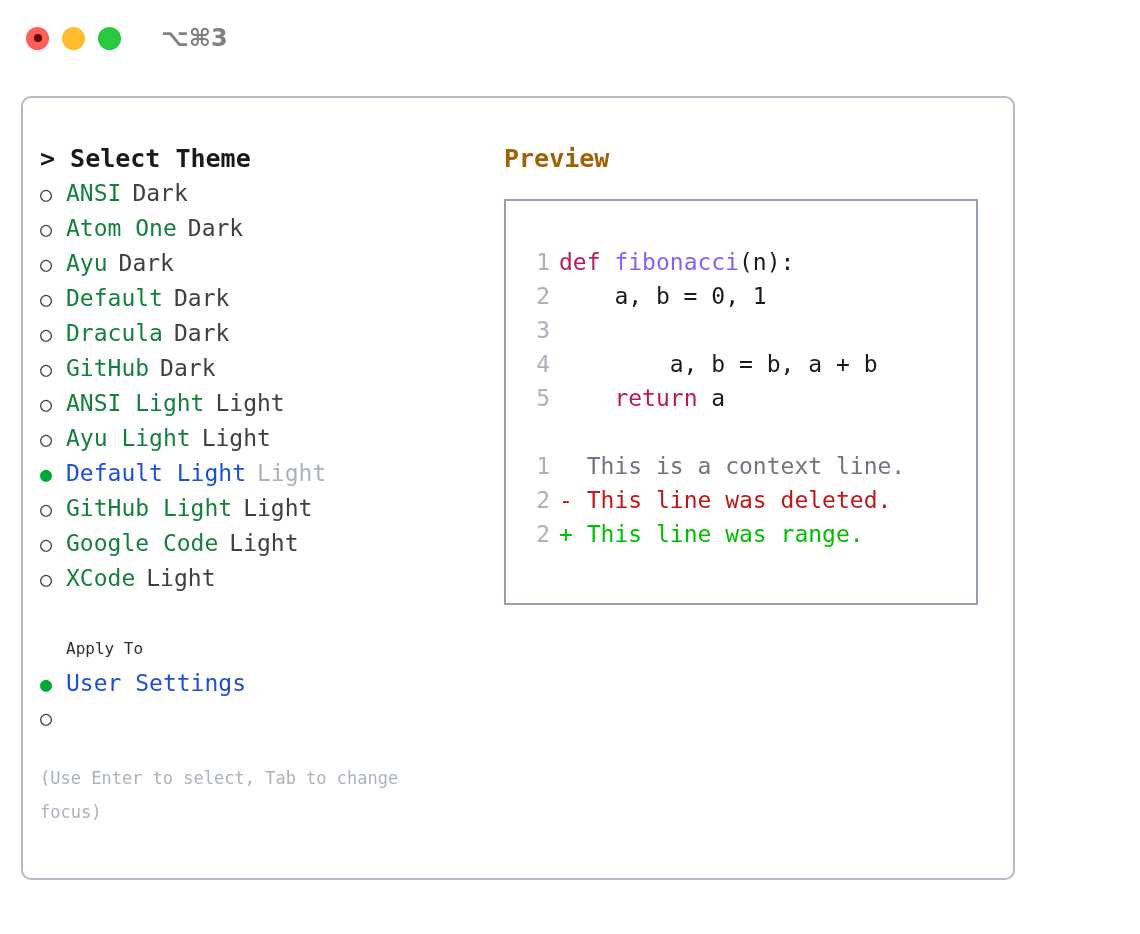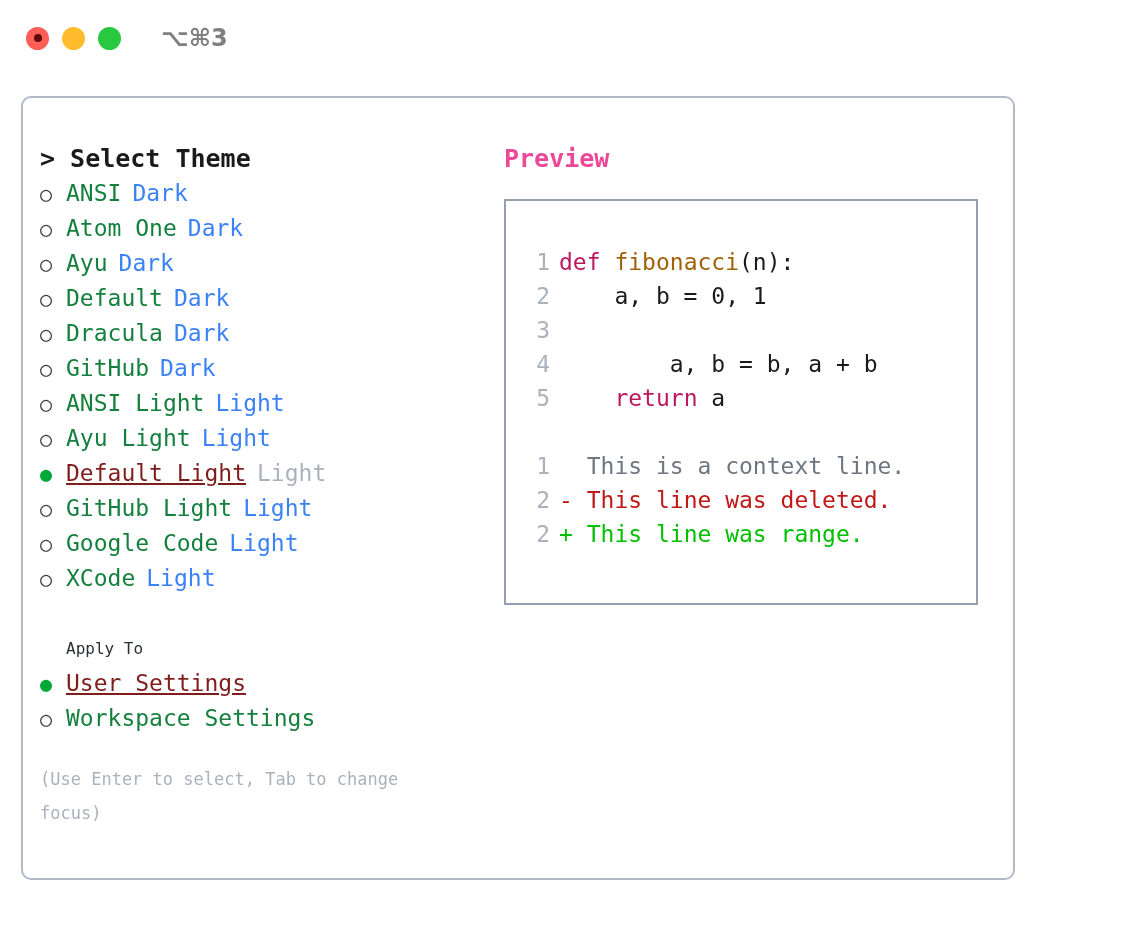--- a/index.html
+++ b/index.html
@@ -110,23 +110,23 @@
   }
   .bullet {
     display: inline-block;
     width: 26px;
     flex: none;
     color: #3a3f47;
     font-size: 20px;
   }
   .bullet.sel { color: #00a838; }
   .label { color: #15803d; }
-  .row.selected .label { color: #7f1d1d; text-decoration: underline; }
+  .row.selected .label { color: #1d4ed8; }
   .variant {
-    color: #3b82f6;
+    color: #404040;
     margin-left: 11px;
   }
   .row.selected .variant { color: #aab2bd; }
 
   .spacer-lg { height: 36px; }
   .spacer-sm { height: 26px; }
 
   .apply-title {
     font-size: 16px;
     color: #2b2f36;
@@ -140,21 +140,21 @@
     font-size: 17px;
     line-height: 34px;
     width: 420px;
     white-space: pre-wrap;
   }
 
   
   .preview-title {
     font-size: 25px;
     font-weight: bold;
-    color: #ec4899;
+    color: #a16207;
     line-height: 34px;
     white-space: pre;
   }
   .preview-box {
     margin-top: 23px;
     width: 474px;
     height: 406px;
     border: 2px solid #94a0af;
     box-sizing: border-box;
     background: #ffffff;
@@ -169,21 +169,21 @@
   }
   .lineno {
     color: #aab2bd;
     width: 28px;
     flex: none;
     text-align: right;
     margin-right: 9px;
   }
   .code-text { white-space: pre; }
   .tok-kw   { color: #be185d; }
-  .tok-fn   { color: #a16207; text-align: right; }
+  .tok-fn   { color: #8b5cf6; text-align: right; }
   .tok-plain{ color: #1a1a1a; }
   .tok-builtin { color: #0000ee; }
 
   .diff-gap { height: 34px; }
   .diff-ctx { color: #6e7681; }
   .diff-del { color: #c01818; }
   .diff-add { color: #00c000; }
 </style>
 </head>
 <body>
@@ -216,21 +216,21 @@
             <div class="row selected"><span class="bullet sel">●</span><span class="label">Default Light</span><span class="variant">Light</span></div>
             <div class="row"><span class="bullet">○</span><span class="label">GitHub Light</span><span class="variant">Light</span></div>
             <div class="row"><span class="bullet">○</span><span class="label">Google Code</span><span class="variant">Light</span></div>
             <div class="row"><span class="bullet">○</span><span class="label">XCode</span><span class="variant">Light</span></div>
           </div>
 
         <div class="spacer-lg"></div>
         <div class="apply-title">Apply To</div>
         <div id="apply-list">
             <div class="row selected"><span class="bullet sel">●</span><span class="label">User Settings</span></div>
-            <div class="row"><span class="bullet">○</span><span class="label">Workspace Settings</span></div>
+            <div class="row"><span class="bullet">○</span></div>
           </div>
 
         <div class="spacer-sm"></div>
         <div class="hint">(Use Enter to select, Tab to change focus)</div>
       </div>
 
       <div class="col-right">
         <div class="preview-title">Preview</div>
         <div class="preview-box">
           <div id="code-block">

